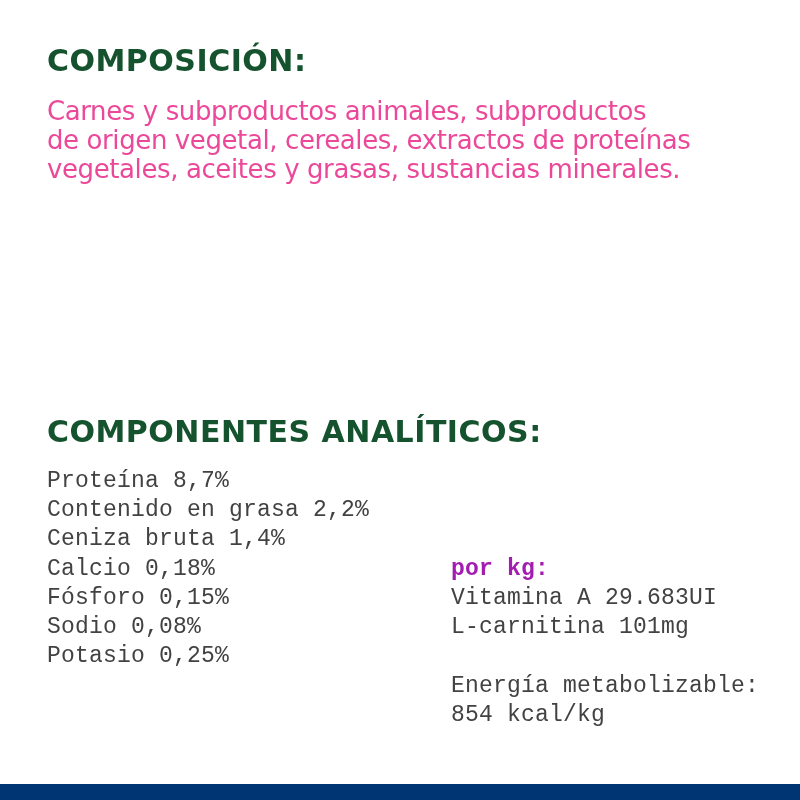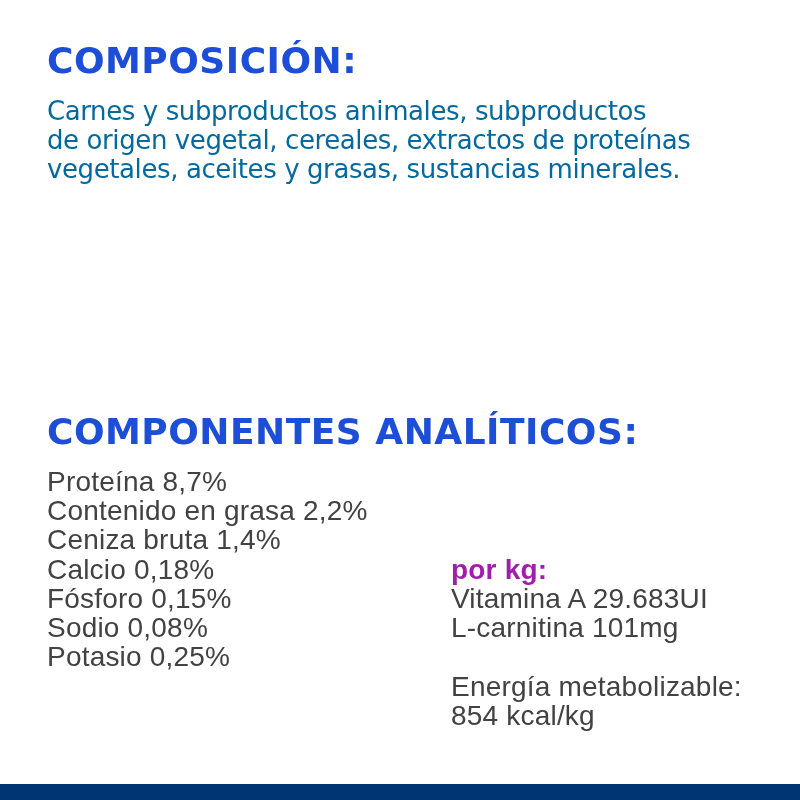--- a/index.html
+++ b/index.html
@@ -14,53 +14,53 @@
       position: relative;
       font-family: "Liberation Sans", "DejaVu Sans", sans-serif;
       color: #3f3f3f;
     }
     .heading {
       position: absolute;
       left: 47px;
       margin: 0;
       font-family: "DejaVu Sans", "Liberation Sans", sans-serif;
       font-weight: bold;
-      color: #1d4ed8;
-      font-size: 36px;
+      color: #14532d;
+      font-size: 30px;
       letter-spacing: 0.5px;
       line-height: 36px;
       white-space: nowrap;
     }
     #h-composicion { top: 43px; }
     #h-analiticos { top: 414px; }
     .composition-text {
       position: absolute;
       left: 47px;
       top: 97px;
       width: 730px;
       margin: 0;
       font-size: 26px;
       line-height: 29px;
-      color: #0369a1;
+      color: #ec4899;
       font-family: "DejaVu Sans", "Liberation Sans", sans-serif;
       font-weight: normal;
       letter-spacing: -0.4px;
     }
     .comp-line { display: block; white-space: nowrap; }
     .analytic-list {
       position: absolute;
       left: 47px;
       top: 467px;
       margin: 0;
       padding: 0;
       list-style: none;
     }
     .analytic-list li, .right-col .line {
-      font-family: Liberation Sans, sans-serif;
-      font-size: 28px;
+      font-family: Liberation Mono, monospace;
+      font-size: 23px;
       line-height: 29.2px;
       color: #424242;
       white-space: nowrap;
       letter-spacing: 0.2px;
     }
     .right-col {
       position: absolute;
       left: 451px;
       top: 555px;
     }

